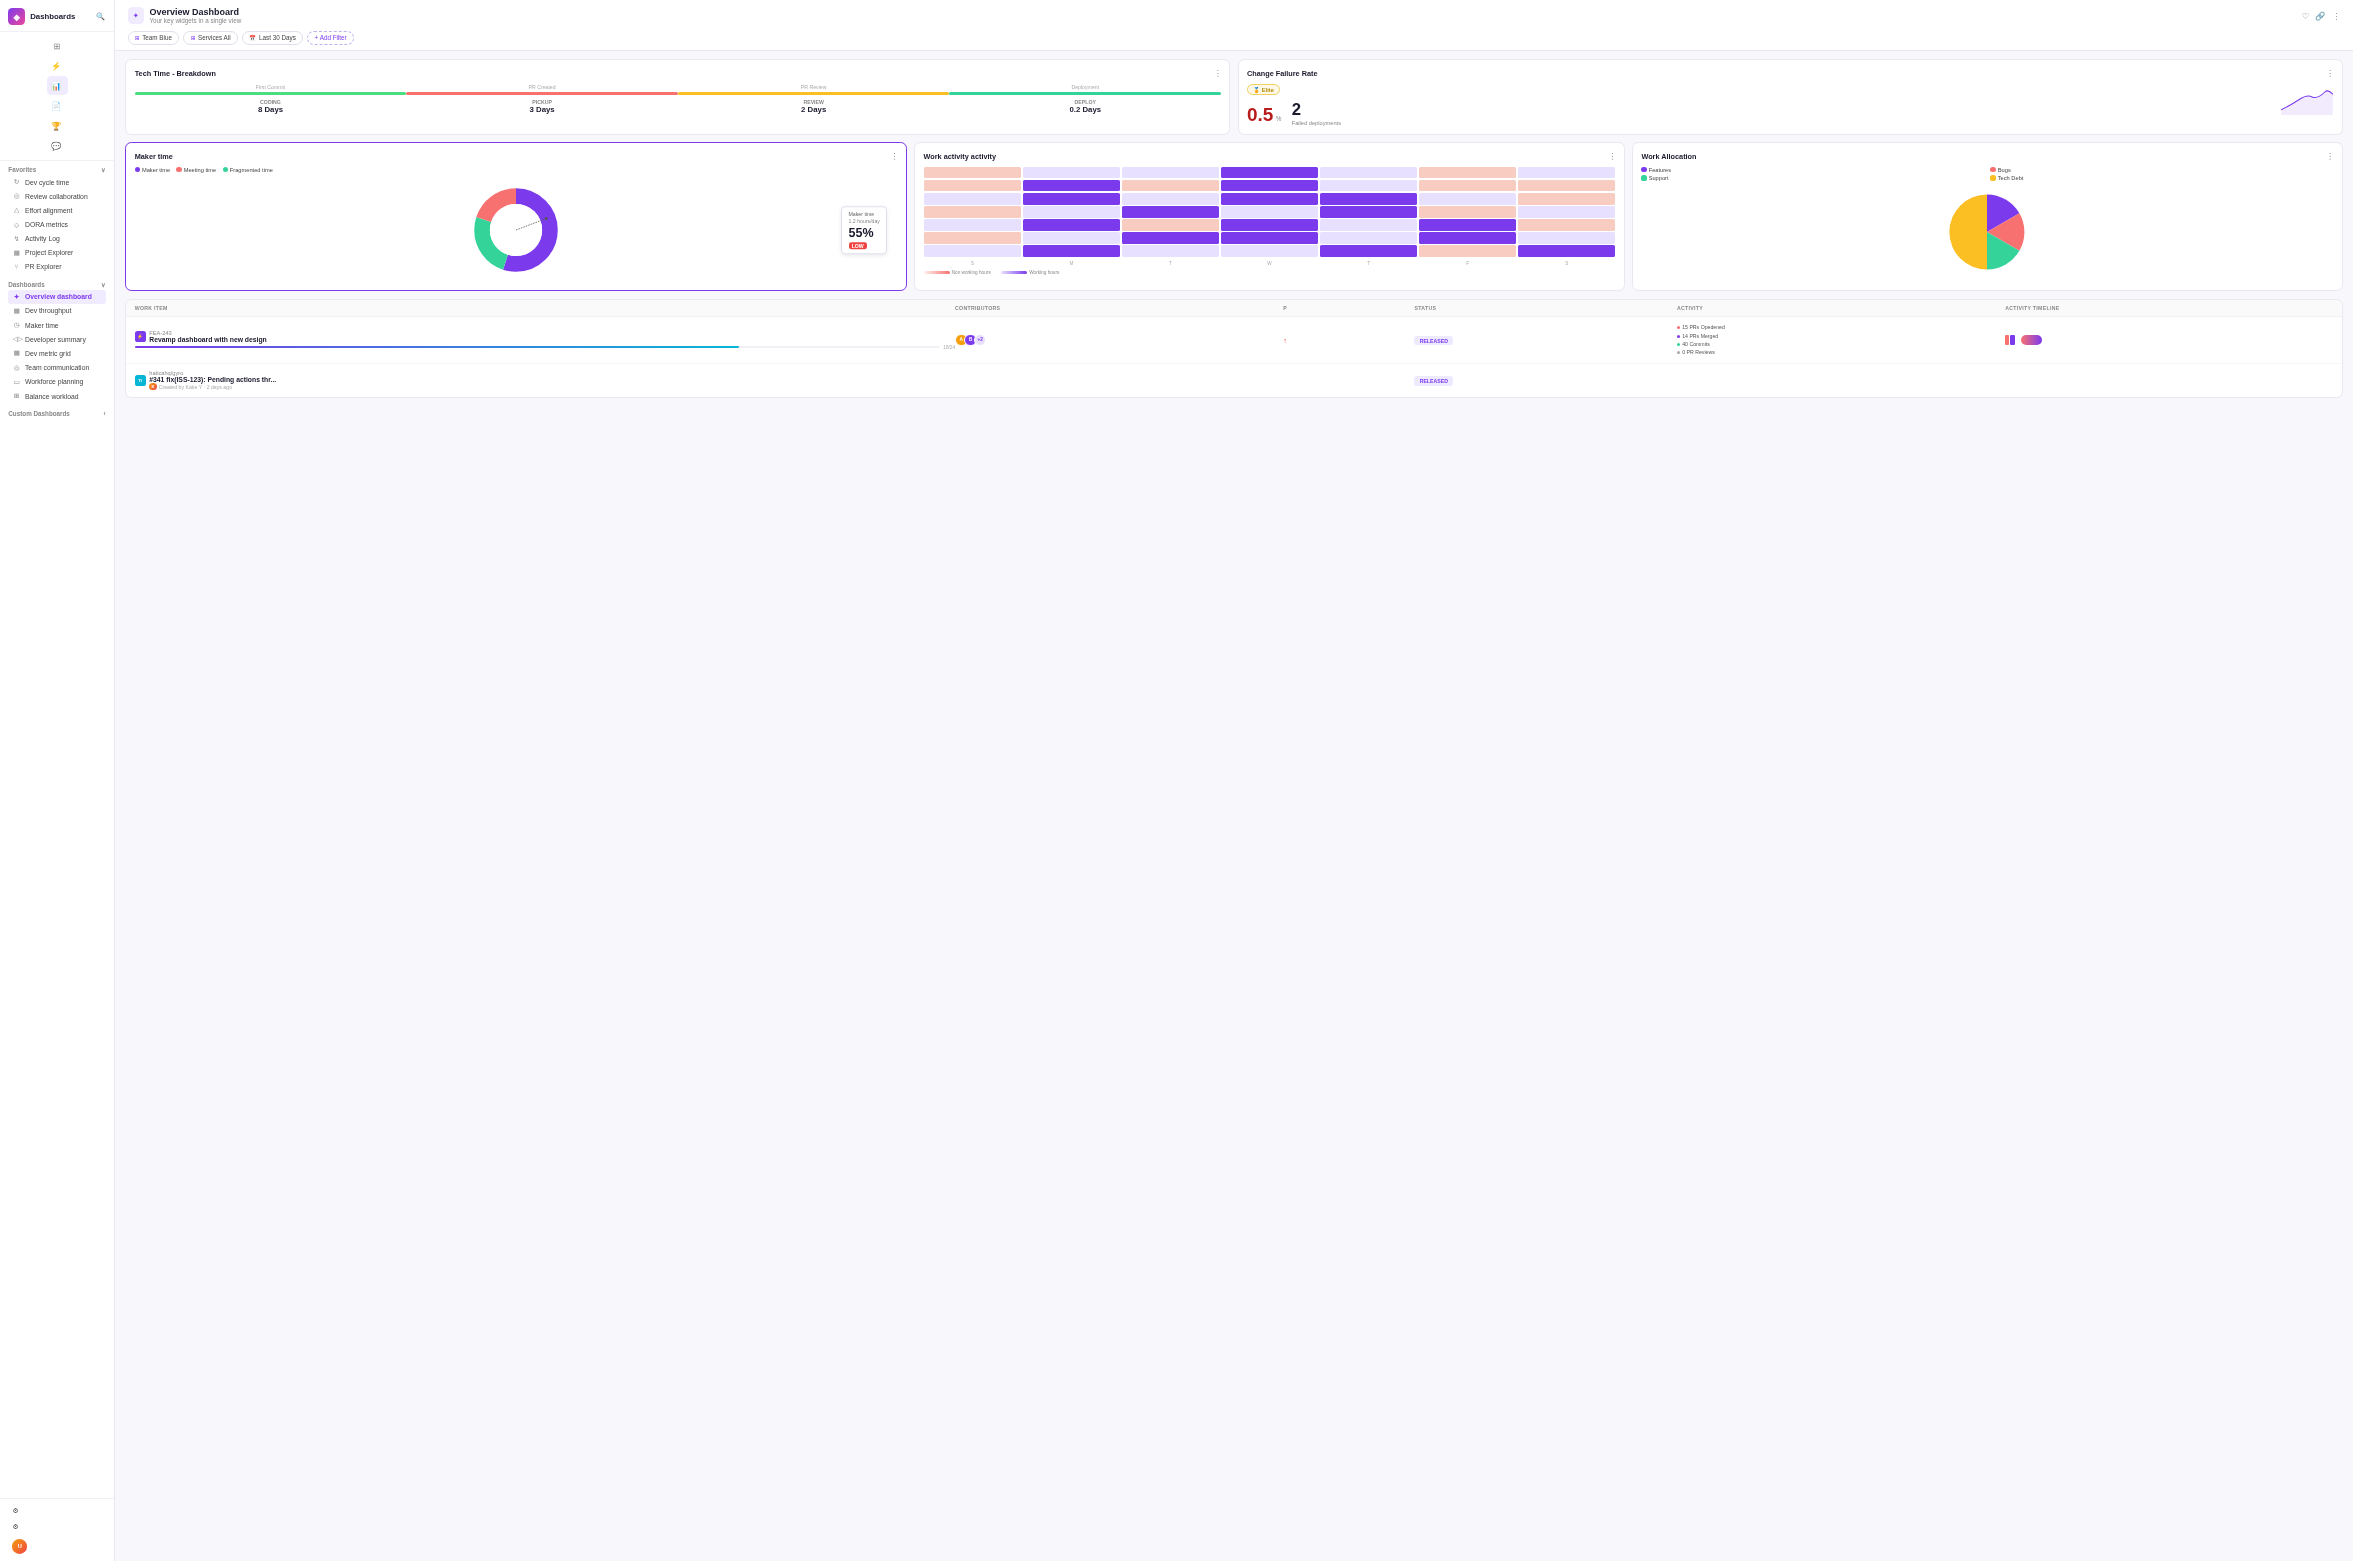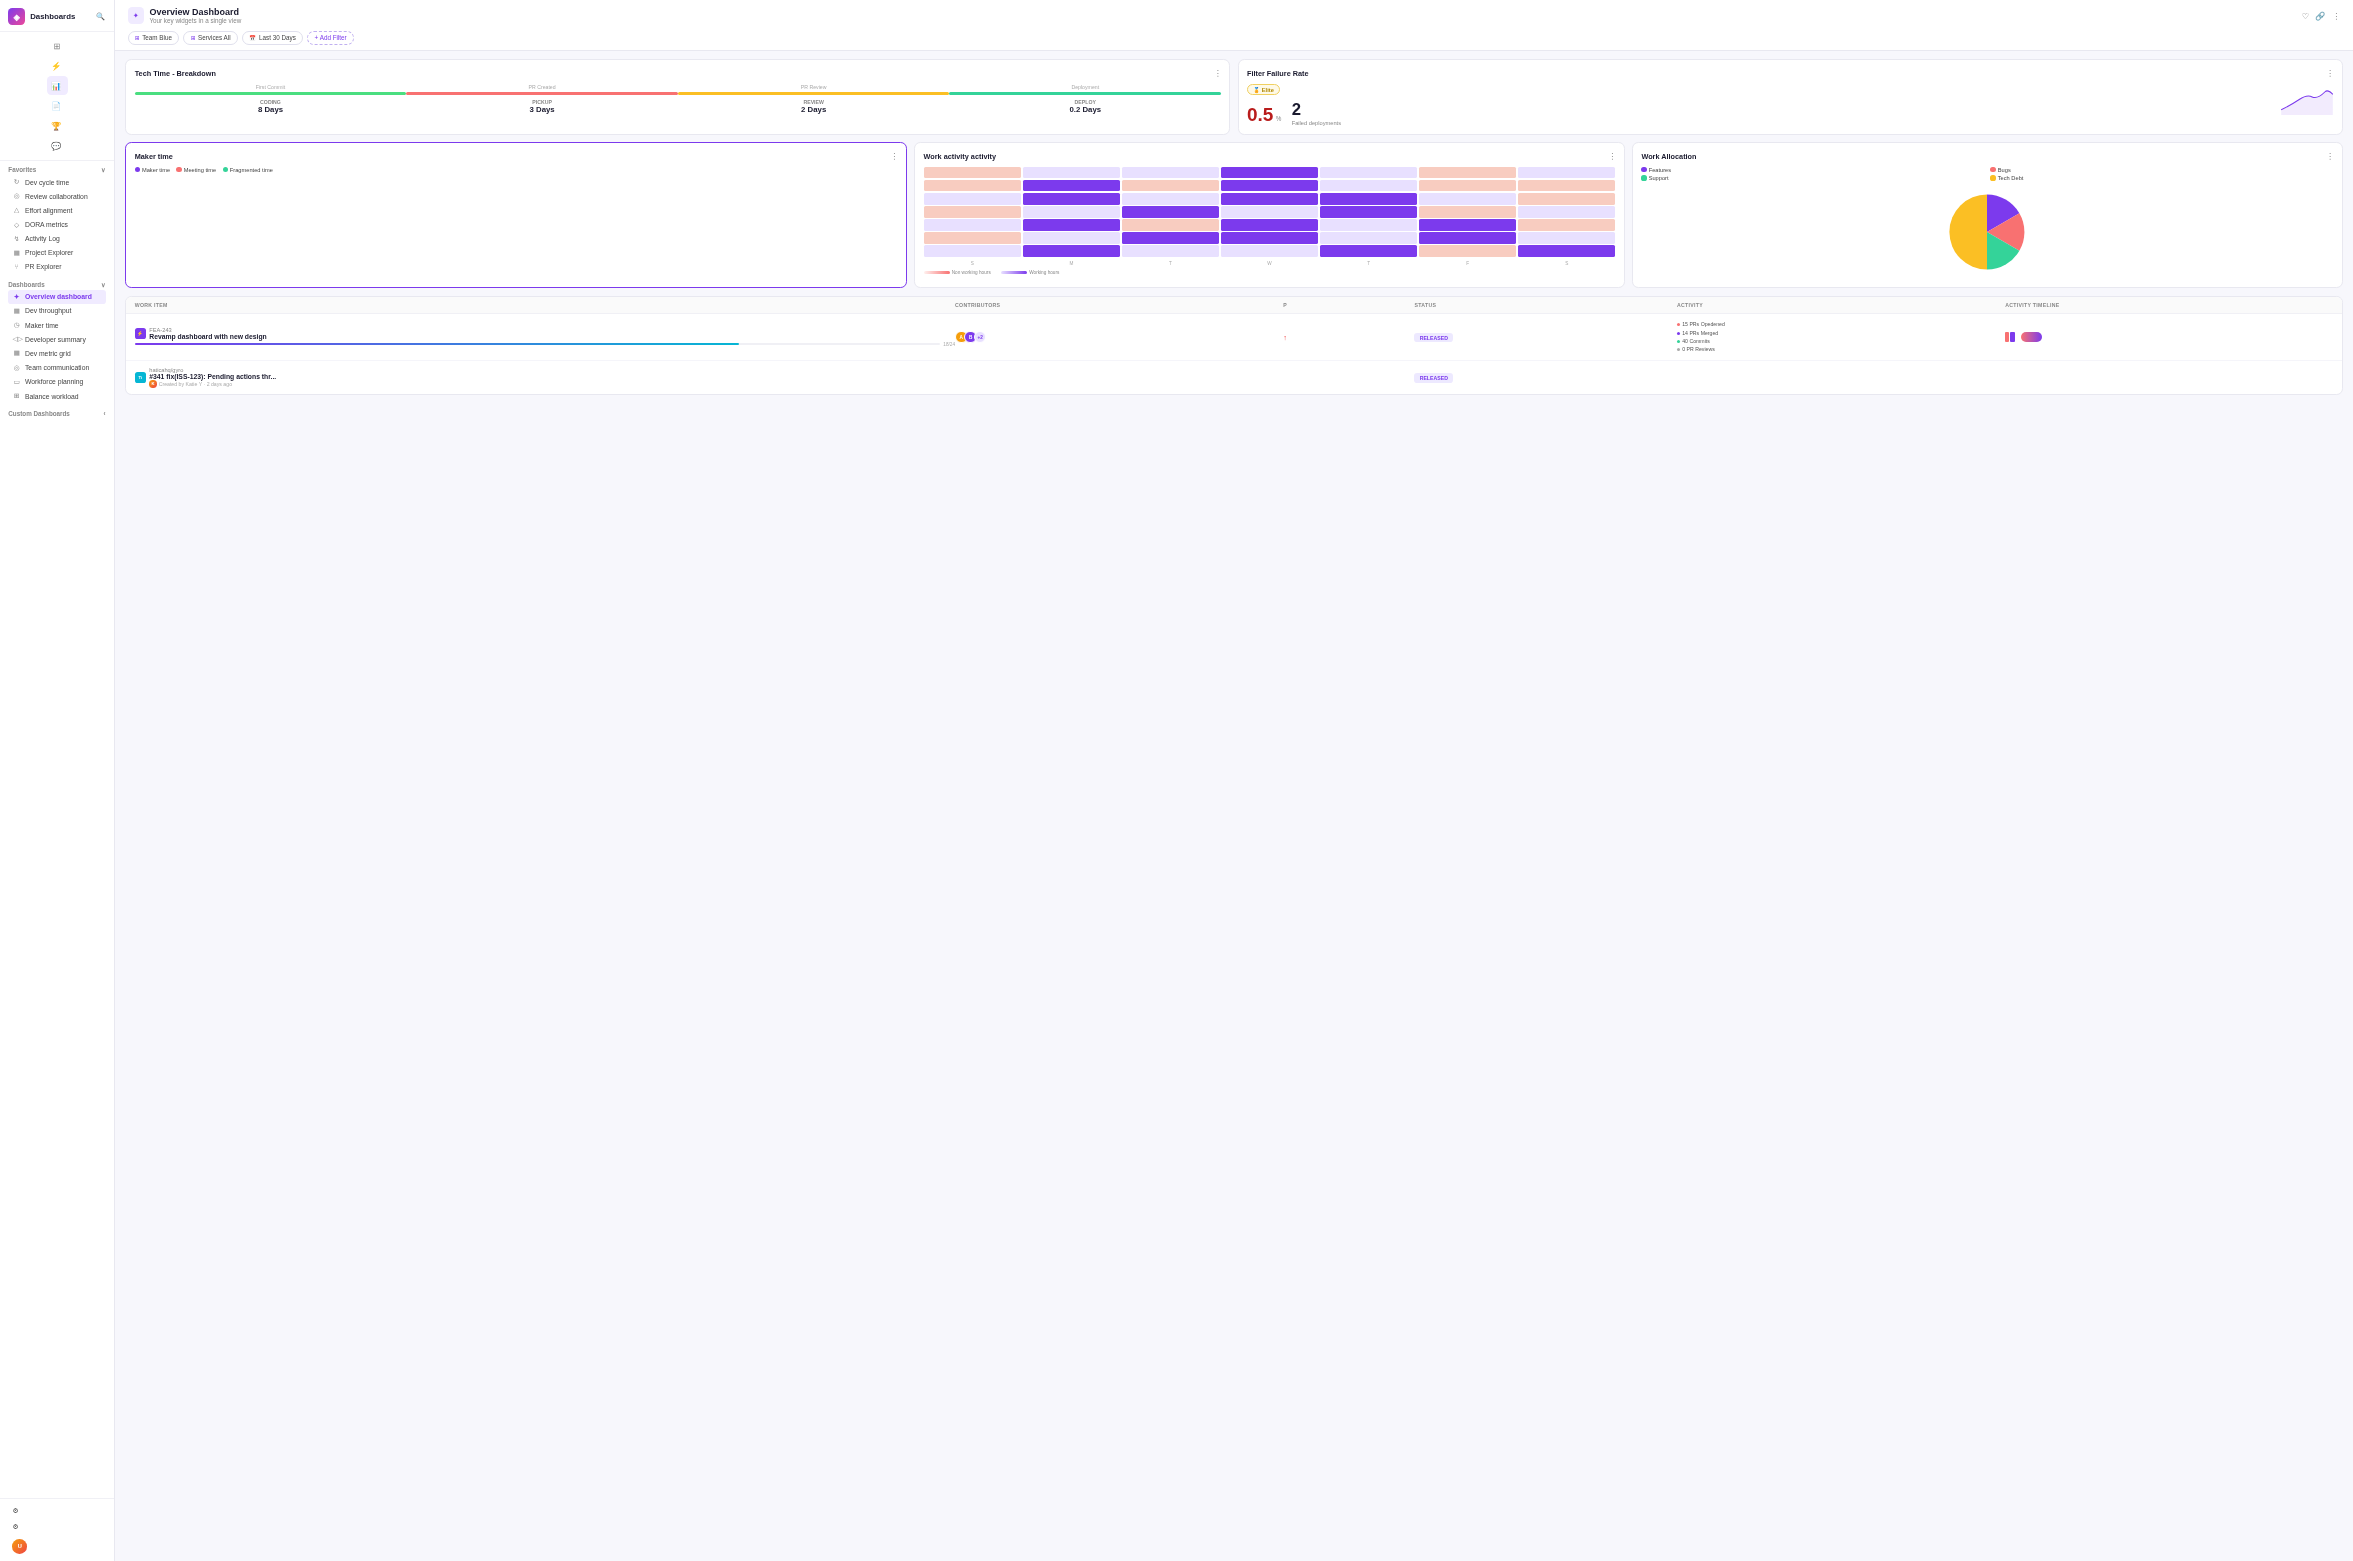--- a/index.html
+++ b/index.html
@@ -534,21 +534,21 @@
             <div class="stage">
     <div class="stage-label">Deployment</div>
     <div class="stage-bar" style="background:#34d399;"></div>
     <div class="stage-metric">DEPLOY</div>
     <div class="stage-value">0.2 Days</div>
   </div>
           </div>
       </div>
 
       <div class="widget-card">
-        <div class="widget-title">Filter Failure Rate</div>
+        <div class="widget-title">Change Failure Rate</div>
         <button class="widget-menu-btn">⋮</button>
         <div class="cfr-content">
           <div class="cfr-left">
             <div class="elite-badge">
               <span>🏅 Elite</span>
             </div>
             <div class="cfr-metrics">
               <div>
                 <span class="cfr-percent">0.5</span>
                 <span class="cfr-unit">%</span>
@@ -581,20 +581,40 @@
             </div>
             <div class="legend-item">
               <div class="legend-dot" style="background:#f87171;"></div>
               <span>Meeting time</span>
             </div>
             <div class="legend-item">
               <div class="legend-dot" style="background:#34d399;"></div>
               <span>Fragmented time</span>
             </div>
           </div>
+        <div class="donut-container">
+          <svg width="94" height="94" viewBox="0 0 180 180">
+
+            <circle cx="90" cy="90" r="65" fill="none" stroke="#7c3aed" stroke-width="30" stroke-dasharray="224.4 408" stroke-dashoffset="0" transform="rotate(-90 90 90)"></circle>
+
+            <circle cx="90" cy="90" r="65" fill="none" stroke="#34d399" stroke-width="30" stroke-dasharray="102 530" stroke-dashoffset="-224.4" transform="rotate(-90 90 90)"></circle>
+
+            <circle cx="90" cy="90" r="65" fill="none" stroke="#f87171" stroke-width="30" stroke-dasharray="81.6 550" stroke-dashoffset="-326.4" transform="rotate(-90 90 90)"></circle>
+            <circle cx="90" cy="90" r="50" fill="white"></circle>
+
+            <line x1="90" y1="90" x2="148" y2="68" stroke="#555" stroke-width="1.5" stroke-dasharray="3,2"></line>
+            <circle cx="148" cy="68" r="3" fill="#555"></circle>
+          </svg>
+          <div class="donut-tooltip">
+            <div class="tooltip-title">Maker time</div>
+            <div class="tooltip-sub">1.2 hours/day</div>
+            <div class="tooltip-percent">55%</div>
+            <span class="low-badge">LOW</span>
+          </div>
+        </div>
       </div>
 
       <div class="widget-card">
         <div class="widget-title">Work activity activity</div>
         <button class="widget-menu-btn">⋮</button>
         <div id="heatmap-grid" class="heatmap-grid">
             <div class="heatmap-cell" style="background: rgb(248, 204, 192);"></div>
             <div class="heatmap-cell" style="background: rgb(232, 224, 255);"></div>
             <div class="heatmap-cell" style="background: rgb(232, 224, 255);"></div>
             <div class="heatmap-cell" style="background: rgb(124, 58, 237);"></div>

